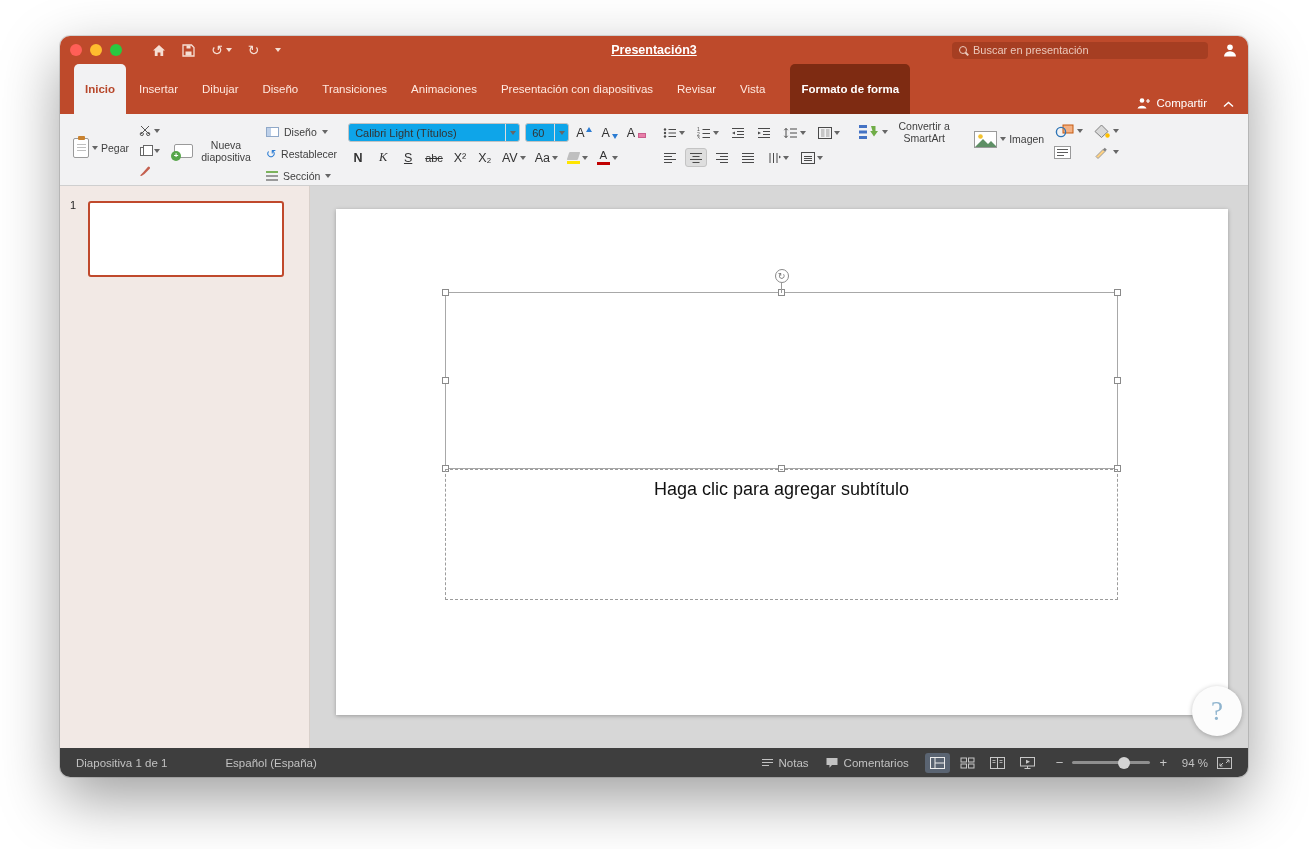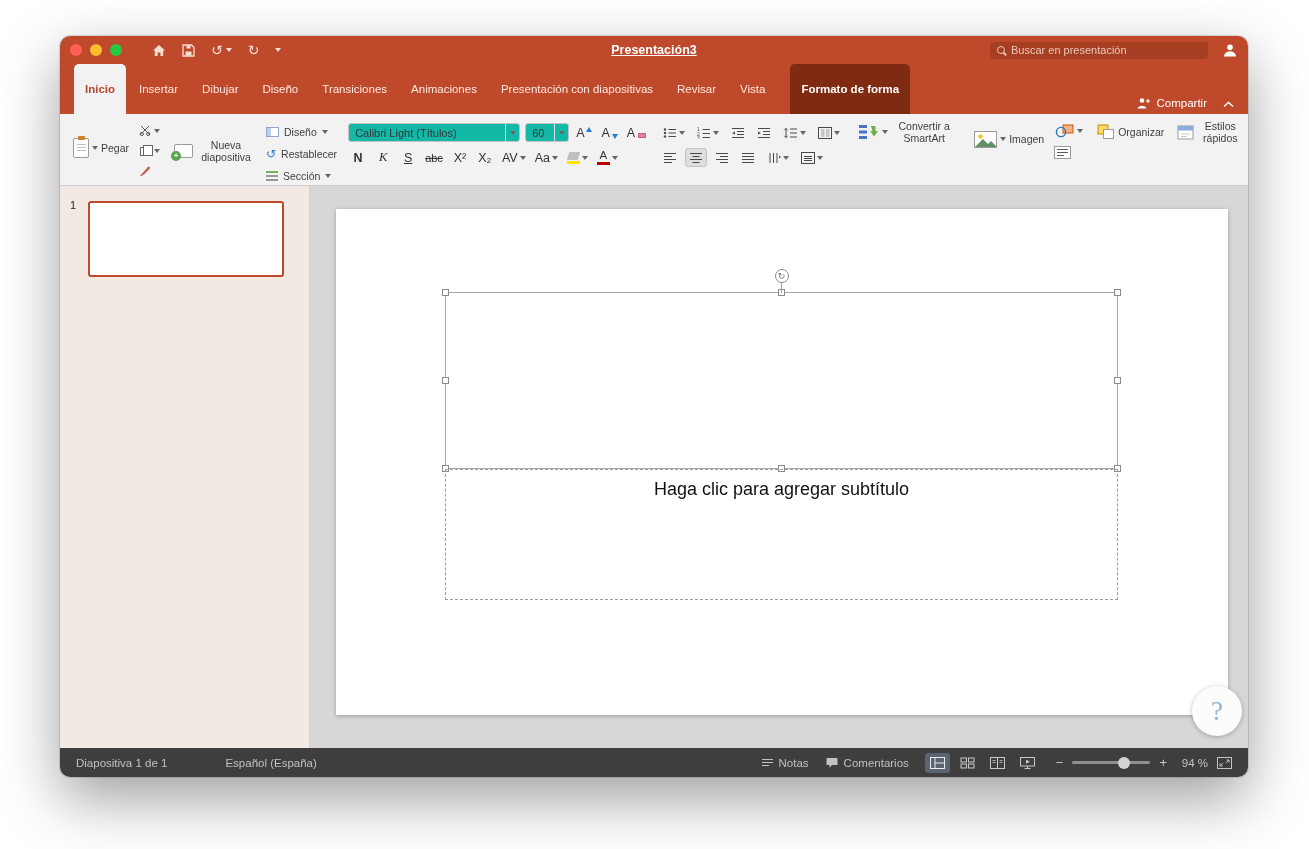--- a/index.html
+++ b/index.html
@@ -11,21 +11,21 @@
   .titlebar{ flex:0 0 28px; background:#BE4A2B; display:flex; align-items:center; padding:0 10px; position:relative; }
   .traffic{ display:flex; align-items:center; }
   .tl{ width:12px; height:12px; border-radius:50%; margin-right:8px; }
   .tl.red{background:#FF5F57}.tl.yellow{background:#FEBC2E}.tl.green{background:#28C840}
   .tb-icons{ display:flex; align-items:center; gap:16px; margin-left:22px; color:#F6DFD4; font-size:14px; }
   .tb-ic{ display:flex; align-items:center; gap:3px; line-height:1; }
   .dd{ width:0;height:0;border-left:3.5px solid transparent;border-right:3.5px solid transparent;border-top:4px solid #666; }
   .dd--light{ border-top-color:#F6DFD4; }
   .tb-title{ position:absolute; left:50%; top:50%; transform:translate(-50%,-50%); color:#FFF; font-weight:bold; font-size:12.5px; white-space:nowrap;text-decoration:underline;}
   .tb-right{ margin-left:auto; display:flex; align-items:center; gap:14px; }
-  .searchbox{ width:218px; height:17px; background:#A63E22; border-radius:4px; display:flex; align-items:center; gap:6px; padding:0 7px; }
+  .searchbox{ width:256px; height:17px; background:#A63E22; border-radius:4px; display:flex; align-items:center; gap:6px; padding:0 7px; }
   .mag{ width:8px; height:8px; border:1.5px solid #EBC9BC; border-radius:50%; position:relative; flex:0 0 auto;}
   .mag::after{ content:""; position:absolute; width:4px; height:1.5px; background:#EBC9BC; transform:rotate(45deg); right:-3px; bottom:-1px;}
   .searchbox input{ background:transparent; border:0; outline:0; color:#F3DCD2; font-size:11px; width:100%; font-family:inherit;}
   .searchbox input::placeholder{ color:#EBC9BC; }
 
   
   .tabbar{ flex:0 0 24px; background:#BE4A2B; display:flex; align-items:flex-end; padding-left:14px; }
   .tab{ padding:19px 11px; font-size:11.5px; color:#FFE9E0; border-radius:5px 5px 0 0; white-space:nowrap; margin-right:2px;}
   .tab--active{ background:#F2F2F3; color:#B7472A; font-weight:bold; }
   .tab--contextual{ background:#7E2B12; color:#FFF; font-weight:bold; margin-left:12px; }
@@ -48,21 +48,21 @@
   .copy-ic{ width:8px; height:9px; border:1px solid #666; background:#FFF; position:relative; z-index:0; margin:2px 3px 0 1px;}
   .copy-ic::after{ content:""; position:absolute; left:2px; top:-3px; width:8px; height:9px; border:1px solid #666; background:#FFF; z-index:-1;}
   .newslide-ic{ width:19px; height:14px; background:#FFF; border:1px solid #9A9A9A; border-radius:2px; position:relative; }
   .newslide-ic::after{ content:"+"; position:absolute; left:-4px; bottom:-4px; width:10px; height:10px; background:#57A64A; color:#FFF; border-radius:50%; font-size:8px; line-height:10px; text-align:center; font-weight:bold;}
   .layout-ic{ width:13px; height:10px; border:1px solid #8FA8C8; background:linear-gradient(to right,#BDD0E9 4px,#FFF 4px); }
   .reset-ic{ color:#2B7CD3; font-size:12px; line-height:1; }
   .section-ic{ width:12px; height:10px; background:linear-gradient(#7CB35C 0 2px, transparent 2px 4px, #9A9A9A 4px 6px, transparent 6px 8px, #9A9A9A 8px 10px);}
 
   .fontgroup{ display:flex; flex-direction:column; gap:6px; padding-top:4px; }
   .frow{ display:flex; align-items:center; gap:5px; }
-  .combo{ height:19px; background:#14b8a6; border:1px solid #C3C3C3; border-radius:3px; display:flex; align-items:center; font-size:11px; color:#333; }
+  .combo{ height:19px; background:#0ea5e9; border:1px solid #C3C3C3; border-radius:3px; display:flex; align-items:center; font-size:11px; color:#333; }
   .combo .val{ padding:0 6px; white-space:nowrap; overflow:hidden; flex:1;}
   .combo .arr{ width:14px; align-self:stretch; border-left:1px solid #DDD; display:flex; align-items:center; justify-content:center;}
   .font-name{ width:172px; } .font-size{ width:44px; }
   .sbtn{ min-width:20px; height:19px; display:flex; align-items:center; justify-content:center; font-size:12.5px; color:#333; gap:2px; padding:0 2px; border-radius:3px;}
   .b-bold{font-weight:bold}.b-italic{font-style:italic;font-family:"Liberation Serif",serif}.b-underline{text-decoration:underline}.b-strike{text-decoration:line-through;font-size:11px}
   .tri-up{ width:0;height:0;border-left:3.5px solid transparent;border-right:3.5px solid transparent;border-bottom:5px solid #2B7CD3; margin-bottom:7px;}
   .tri-dn{ width:0;height:0;border-left:3.5px solid transparent;border-right:3.5px solid transparent;border-top:5px solid #2B7CD3; margin-top:7px;}
   .eraser{ width:8px; height:5px; background:#E87FA8; border:1px solid #C95E8C; margin-left:1px; margin-top:6px;}
   .stackbtn{ display:flex; flex-direction:column; align-items:center; justify-content:center; height:19px; line-height:1; font-size:11.5px; color:#333;}
   .cbar{ width:13px; height:3px; margin-top:1px; }
@@ -421,41 +421,20 @@
         </span>
         <span class="minibtn">
           <svg width="17" height="13">
               <rect x="0.5" y="0.5" width="16" height="12" fill="#FFF" stroke="#9A9A9A"></rect>
               <path d="M3 3.5h11M3 6.5h11M3 9.5h7" stroke="#4A4A4A" stroke-width="0.9"></path>
             </svg>
         </span>
       </div>
     </div>
 
-    <div class="rgroup">
-      <div class="bigbtn">
-        <span class="icrow">
-          <svg width="18" height="16">
-              <rect x="1" y="1" width="10" height="9" fill="#FFD966" stroke="#BF9000"></rect>
-              <rect x="6.5" y="5.5" width="10" height="9" fill="#FFF" stroke="#9A9A9A"></rect>
-            </svg>
-        </span>
-        <span class="blabel">Organizar</span>
-      </div>
-      <div class="bigbtn">
-        <span class="icrow">
-          <svg width="17" height="15">
-              <rect x="1" y="1" width="15" height="13" fill="#FFF" stroke="#9A9A9A"></rect>
-              <rect x="1" y="1" width="15" height="4.5" fill="#8FAADC"></rect>
-              <path d="M4 9 h9 M4 11.5 h6" stroke="#C8C8C8"></path>
-            </svg>
-        </span>
-        <span class="blabel" style="width:46px">Estilos rápidos</span>
-      </div>
-    </div>
 
     <div class="fillcol">
       <span class="minibtn">
         <svg width="16" height="14">
             <path d="M7.5 1 L14 7.5 L7.5 13.5 L1 7.5 Z" fill="#D9D9D9" stroke="#808080"></path>
             <circle cx="13.5" cy="11.5" r="2.2" fill="#FFC000"></circle>
           </svg>
         <span class="dd"></span>
       </span>
       <span class="minibtn">

